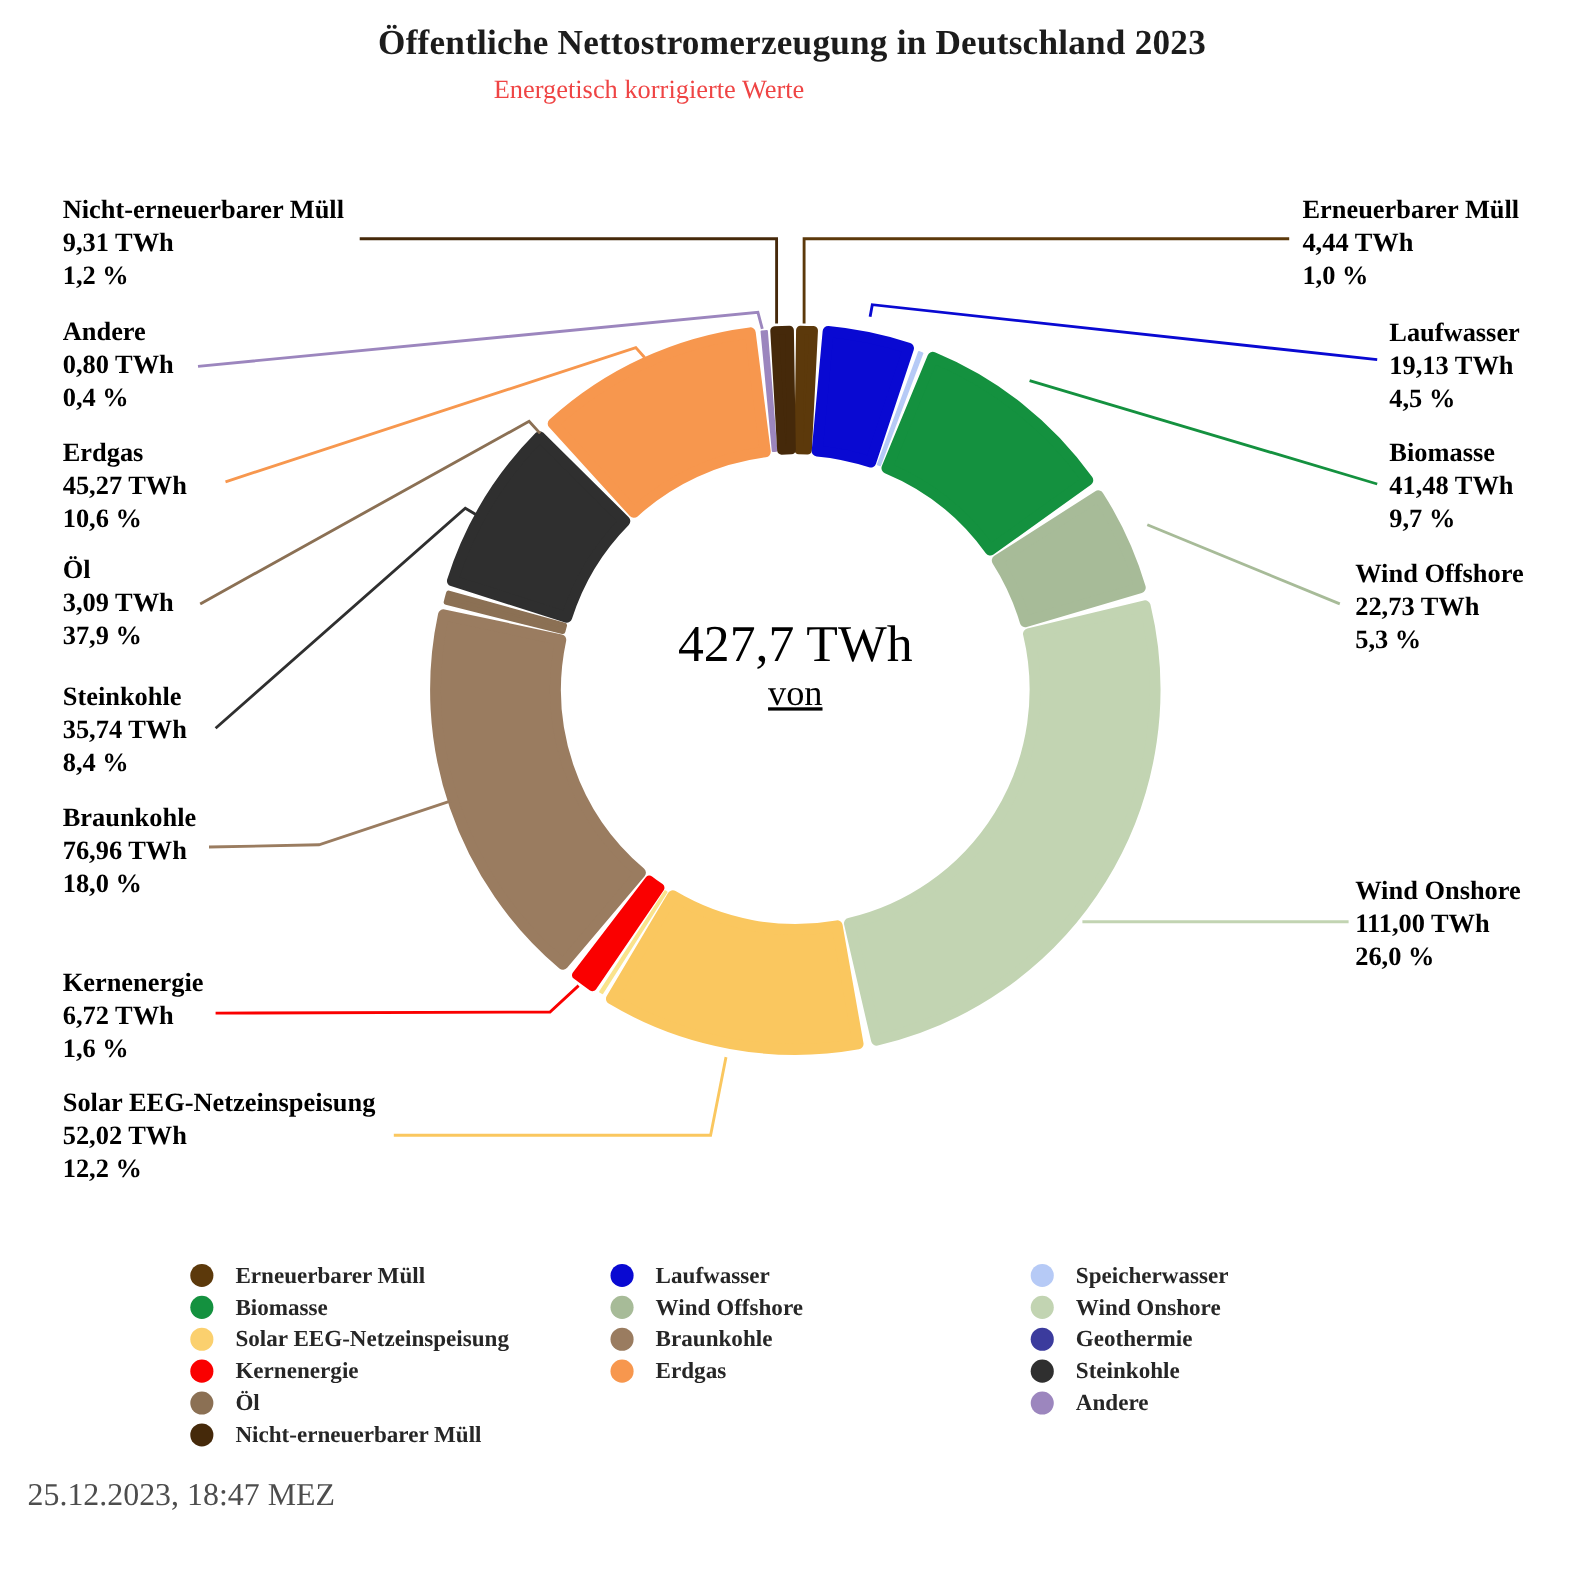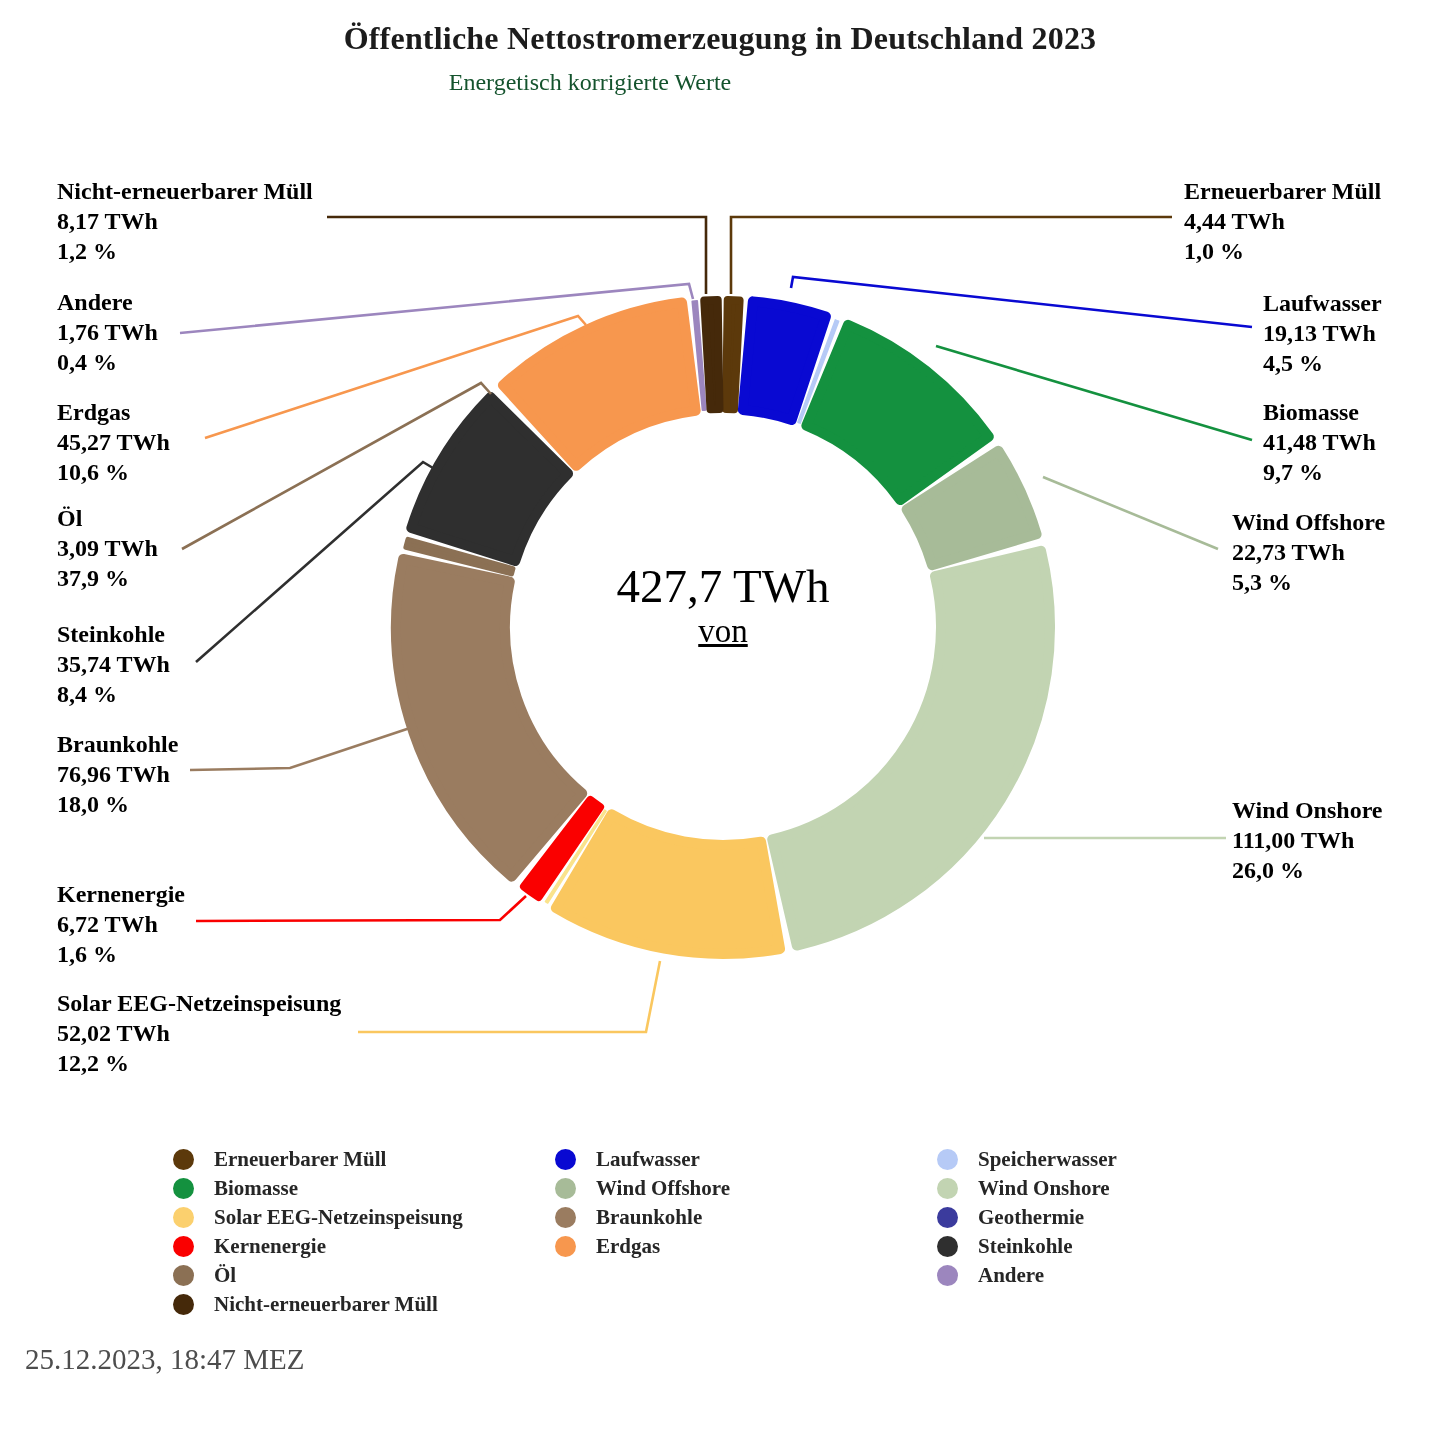--- a/index.html
+++ b/index.html
@@ -7,21 +7,21 @@
     width:1440px;height:1440px;position:relative;background:#ffffff;
     font-family:"Liberation Serif","DejaVu Serif",serif;color:#1c1c1c;
     overflow:hidden;
   }
   .title{
     position:absolute;top:20px;left:0;width:1440px;text-align:center;
     font-size:32px;font-weight:700;color:#1c1c1c;letter-spacing:.2px;
   }
   .subtitle{
     position:absolute;top:69px;left:0;width:1180px;text-align:center;
-    font-size:24px;font-weight:400;color:#14532d;
+    font-size:24px;font-weight:400;color:#ef4444;
   }
   #chart-svg{position:absolute;left:0;top:0;}
   .center-text{
     position:absolute;left:723px;top:605px;transform:translate(-50%,-50%);
     text-align:center;white-space:nowrap;pointer-events:none;color:#000;
   }
   .center-line1{font-size:47px;line-height:52px;}
   .center-line2{font-size:33px;line-height:38px;text-decoration:underline;}
   .center-line3{font-size:42px;line-height:48px;}
   .callout{
@@ -132,26 +132,26 @@
       <span>35,74 TWh</span>
       <span>8,4 %</span>
     </div>
     <div class="callout" style="left: 57px; top: 397px;">
       <span>Erdgas</span>
       <span>45,27 TWh</span>
       <span>10,6 %</span>
     </div>
     <div class="callout" style="left: 57px; top: 287px;">
       <span>Andere</span>
-      <span>1,76 TWh</span>
+      <span>0,80 TWh</span>
       <span>0,4 %</span>
     </div>
     <div class="callout" style="left: 57px; top: 176px;">
       <span>Nicht-erneuerbarer Müll</span>
-      <span>8,17 TWh</span>
+      <span>9,31 TWh</span>
       <span>1,2 %</span>
     </div>
   </div>
 <div id="legend">
     <div class="legend-col" style="left: 173px;">
       <div class="legend-item">
         <span class="legend-dot" style="background: rgb(92, 57, 11);"></span>
         <span class="legend-label">Erneuerbarer Müll</span>
       </div>
       <div class="legend-item">

